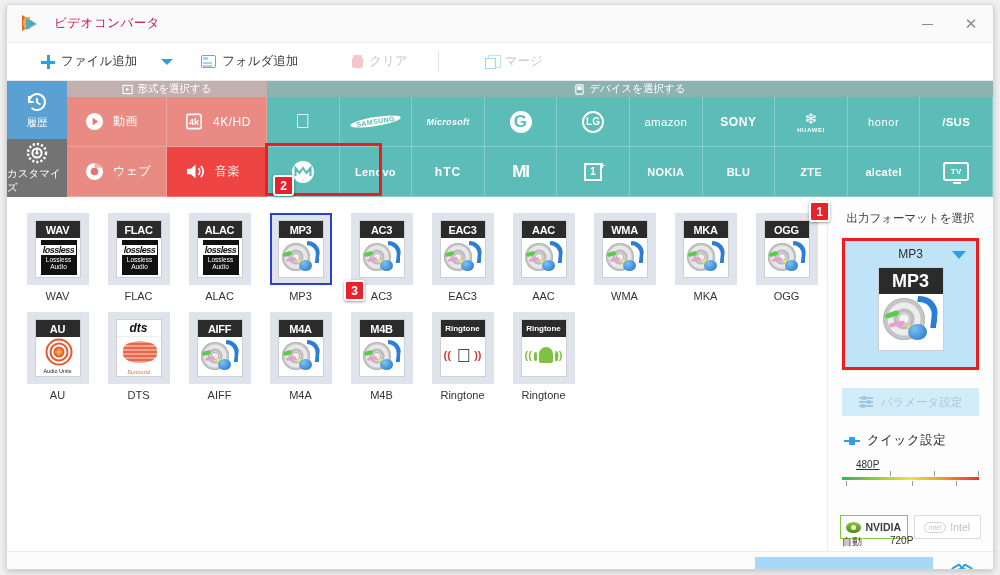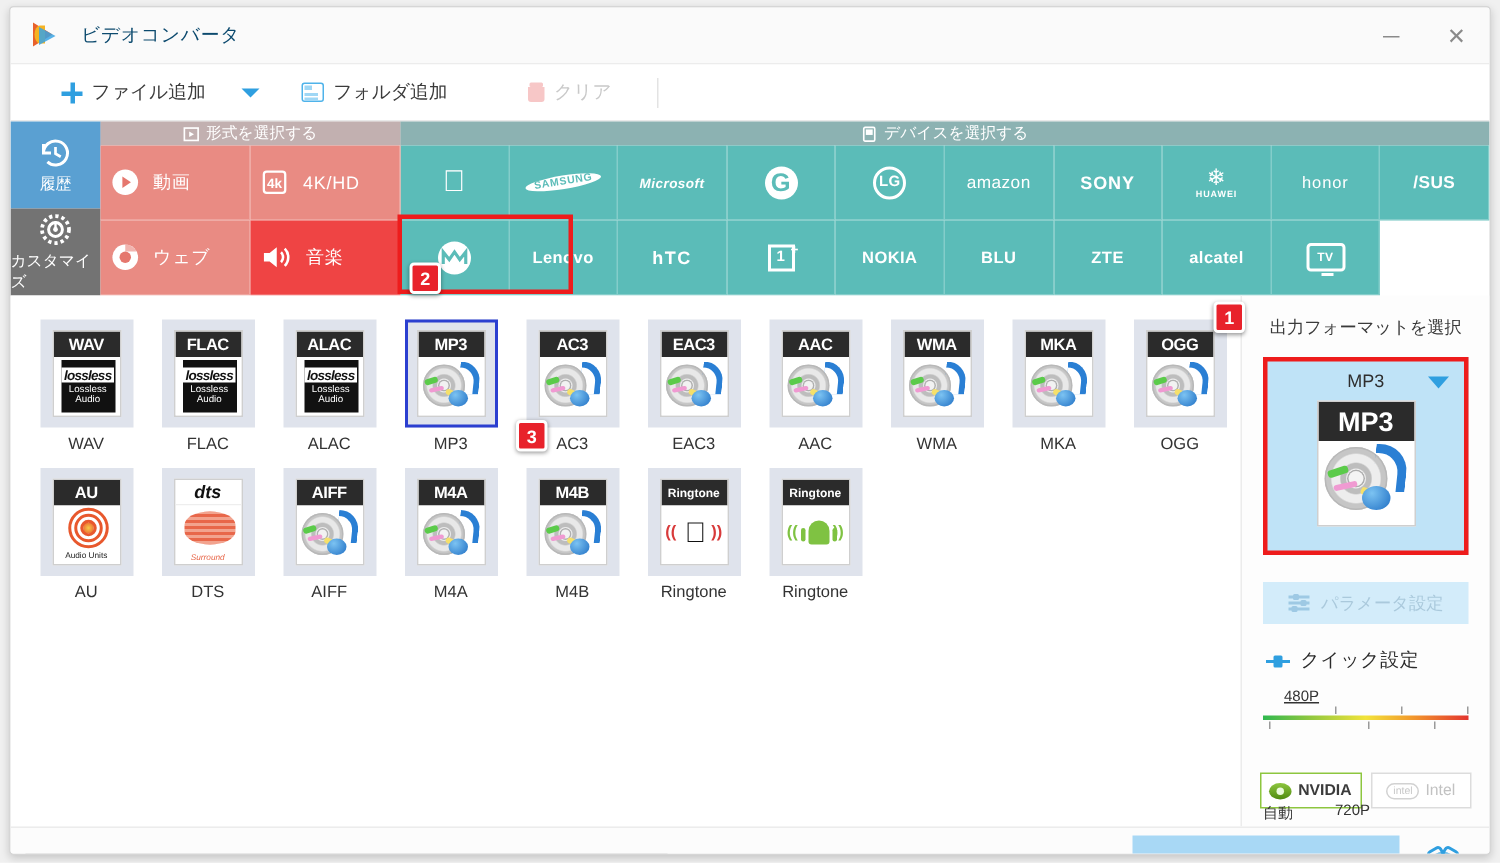--- a/index.html
+++ b/index.html
@@ -38,21 +38,21 @@
     border-left: 11px solid #3aa3e3;
     border-top: 6px solid transparent;
     border-bottom: 6px solid transparent;
     opacity:.85;
   }
   .logo .dot {
     position:absolute; left:1px; top:2px; width:7px; height:12px;
     background:#f5b323; border-radius: 50% 0 0 50%;
   }
   .app-title {
-    margin-left: 14px; font-size: 12.5px; color: #0c4a6e; letter-spacing:.5px;
+    margin-left: 14px; font-size: 12.5px; color: #be185d; letter-spacing:.5px;
   }
   .wctrl {
     position:absolute; right: 0; top: 0; height: 38px;
     display:flex; align-items:center;
   }
   .wbtn {
     width: 44px; height: 38px; display:flex; align-items:center; justify-content:center;
     color:#8a8a8a; font-size: 15px;
   }
   .wbtn .mini { width:11px; height:1px; background:#8a8a8a; display:block; }
@@ -108,21 +108,21 @@
   .side-hist { background:#5aa0d2; }
   .side-cust { background:#737373; }
 
   .cats { width: 200px; }
   .cat-head {
     height: 16px; background: rgba(120,80,80,.45); color:#fff; font-size: 10.5px;
     display:flex; align-items:center; justify-content:center; gap:4px;
   }
   .cat-grid { height:100px; display:grid; grid-template-columns: 1fr 1fr; grid-template-rows: 1fr 1fr; }
   .cat {
-    background:#e98b83; display:flex; align-items:center; gap:9px; padding-left: 7px;
+    background:#e98b83; display:flex; align-items:center; gap:9px; padding-left: 18px;
     border-right:1px solid rgba(255,255,255,.22); border-bottom:1px solid rgba(255,255,255,.22);
     color:#fff; font-size: 12px; position:relative;
   }
   .cat.sel { background:#ef4444; }
   .cat .ctext { letter-spacing:.5px; }
 
   .devs { flex:1; }
   .dev-head {
     height:16px; background: rgba(70,130,130,.62); color:#fff; font-size:10.5px;
     display:flex; align-items:center; justify-content:center; gap:4px;
@@ -381,20 +381,24 @@
     <div class="caret-dn"></div>
     <div class="tb-item">
       <span class="ico-folder"></span>
       <span class="tb-label">フォルダ追加</span>
     </div>
     <div class="tb-item">
       <span class="ico-trash"></span>
       <span class="tb-label dim">クリア</span>
     </div>
     <div class="tb-div"></div>
+    <div class="tb-item">
+      <span class="ico-merge"></span>
+      <span class="tb-label dim">マージ</span>
+    </div>
   </div>
 
   <div class="band">
 
     <div class="side">
       <div class="side-btn side-hist">
         <svg width="26" height="24" viewBox="0 0 26 24">
           <path d="M5 12a8 8 0 1 1 2.6 5.9" fill="none" stroke="#fff" stroke-width="2"></path>
           <path d="M5 6 L5 12 L10 12" fill="none" stroke="#fff" stroke-width="2"></path>
           <path d="M13 8 L13 12.5 L16.5 14.5" fill="none" stroke="#fff" stroke-width="1.8"></path>
@@ -501,20 +505,23 @@
           <svg width="24" height="24" viewBox="0 0 24 24">
             <circle cx="12" cy="12" r="11" fill="#fff"></circle>
             <path d="M4.5 16 L4.5 8 L8.5 13 L12 8 L15.5 13 L19.5 8 L19.5 16" fill="none" stroke="#5bbcb8" stroke-width="2.1"></path>
           </svg>
         </div>
         <div class="dev lenovo">
           <span>Lenovo</span>
         </div>
         <div class="dev htc">
           <span>hTC</span>
+        </div>
+        <div class="dev">
+          <span class="mi-glyph">MI</span>
         </div>
         <div class="dev">
           <span class="sq-out">
             <span>1</span>
               <sup>+</sup>
           </span>
         </div>
         <div class="dev nokia">
           <span>NOKIA</span>
         </div>

